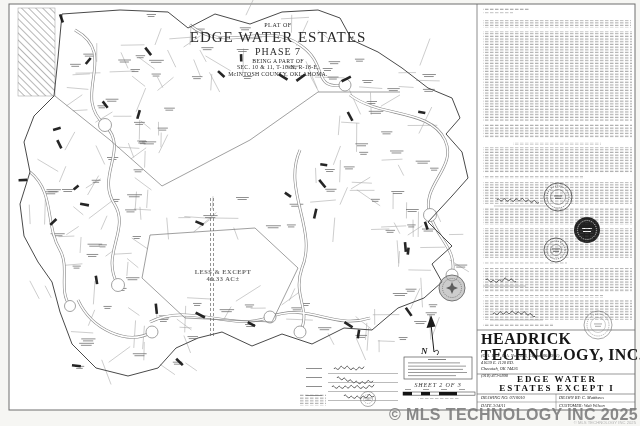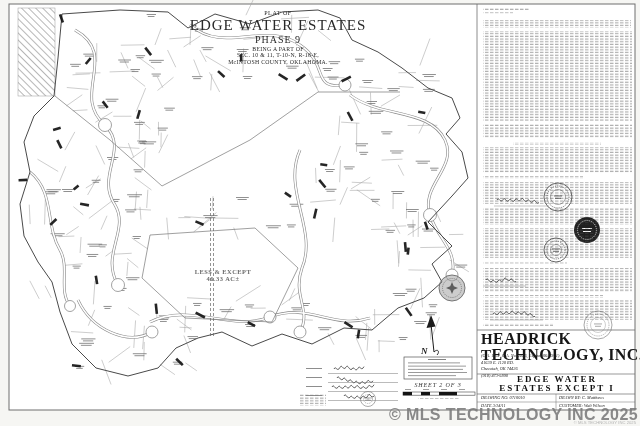--- a/index.html
+++ b/index.html
@@ -1,21 +1,21 @@
 <!DOCTYPE html>
 <html><head>
 <meta charset="utf-8">
 <style>
   html,body{margin:0;padding:0;background:#f4f4f1;}
   #page{position:relative;width:640px;height:426px;background:#f6f6f3;overflow:hidden;
         font-family:"Liberation Serif",serif;}
   svg{position:absolute;left:0;top:0;}
   .t{position:absolute;color:#2d2d2d;white-space:nowrap;line-height:1.15;}
   .fp{font-size:6px;transform:scale(.72);transform-origin:0 0;color:#222;font-style:italic;}
-  .titlewrap{left:168px;top:10px;width:220px;text-align:center;color:#2a2a2a;}
+  .titlewrap{left:168px;top:22px;width:220px;text-align:center;color:#2a2a2a;}
   .tl-plat{font-size:6px;letter-spacing:.6px;}
   .tl-name{font-size:15px;letter-spacing:1px;}
   .tl-phase{font-size:10px;letter-spacing:1px;}
   .tl-sub{font-size:5.8px;letter-spacing:.3px;}
   .lessx{left:176px;top:268px;width:94px;text-align:center;color:#6b6b6b;
          font-size:6.4px;letter-spacing:.5px;font-weight:bold;}
   .north-n{left:421px;top:346px;font-size:9px;font-style:italic;font-weight:bold;color:#1c1c1c;}
   .sheetlbl{left:402px;top:382px;width:72px;text-align:center;font-size:6px;
             letter-spacing:.9px;color:#333;font-style:italic;}
   .firmname{left:481px;top:331px;width:152px;color:#161616;font-weight:bold;line-height:1;}
@@ -593,21 +593,21 @@
       <line x1="477" y1="374" x2="635" y2="374" stroke="#6e6e6e" stroke-width="0.7"></line>
       <line x1="477" y1="394" x2="635" y2="394" stroke="#6e6e6e" stroke-width="0.7"></line>
       <line x1="477" y1="402" x2="635" y2="402" stroke="#6e6e6e" stroke-width="0.5"></line>
       <line x1="556" y1="394" x2="556" y2="410" stroke="#6e6e6e" stroke-width="0.5"></line>
     </g>
   </svg>
 
   <div class="t titlewrap">
     <div class="tl-plat">PLAT OF</div>
     <div class="tl-name">EDGE WATER ESTATES</div>
-    <div class="tl-phase">PHASE 9</div>
+    <div class="tl-phase">PHASE 7</div>
     <div class="tl-sub">BEING A PART OF</div>
     <div class="tl-sub">SEC. 10 &amp; 11, T-10-N, R-18-E,</div>
     <div class="tl-sub">McINTOSH COUNTY, OKLAHOMA.</div>
   </div>
 
   <div class="t lessx">
     <div>LESS &amp; EXCEPT</div>
     <div>46.33 AC±</div>
   </div>
 

